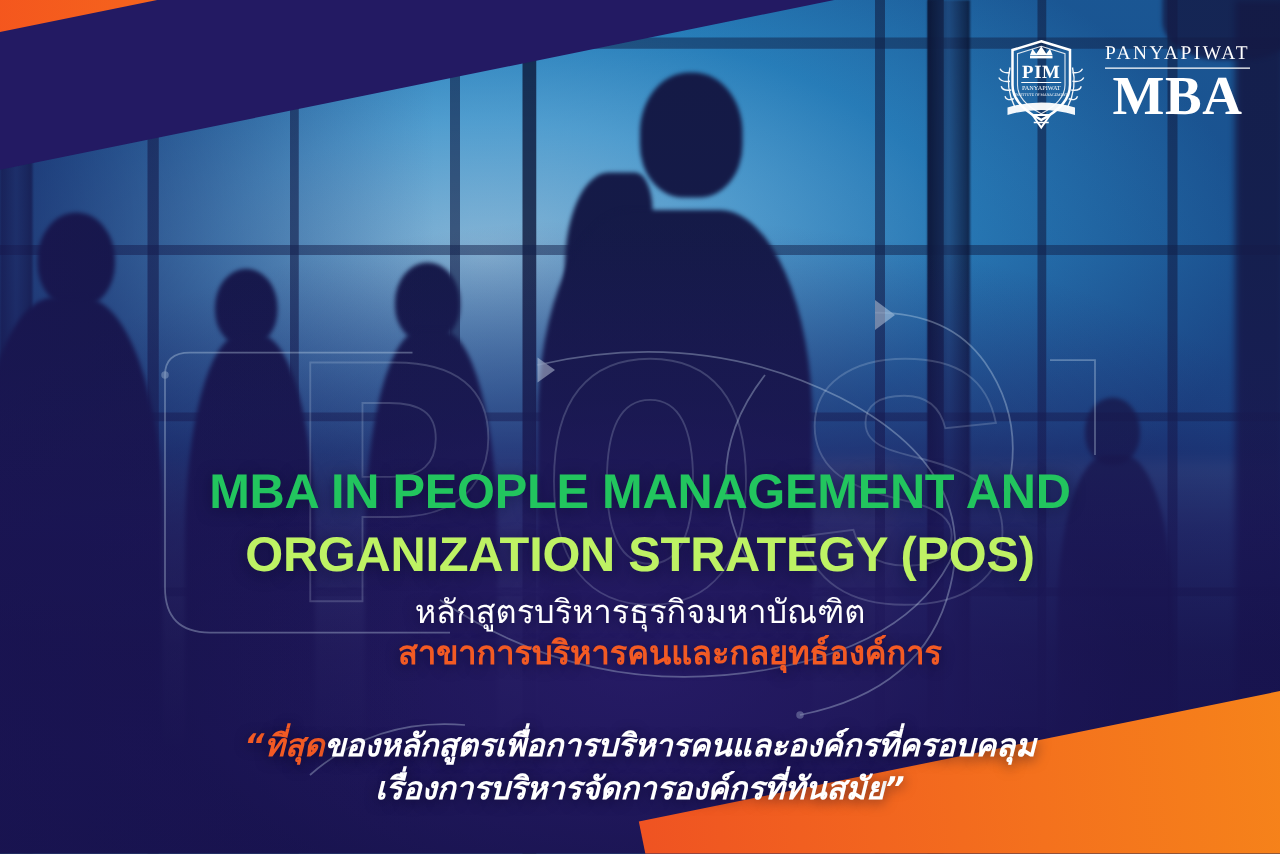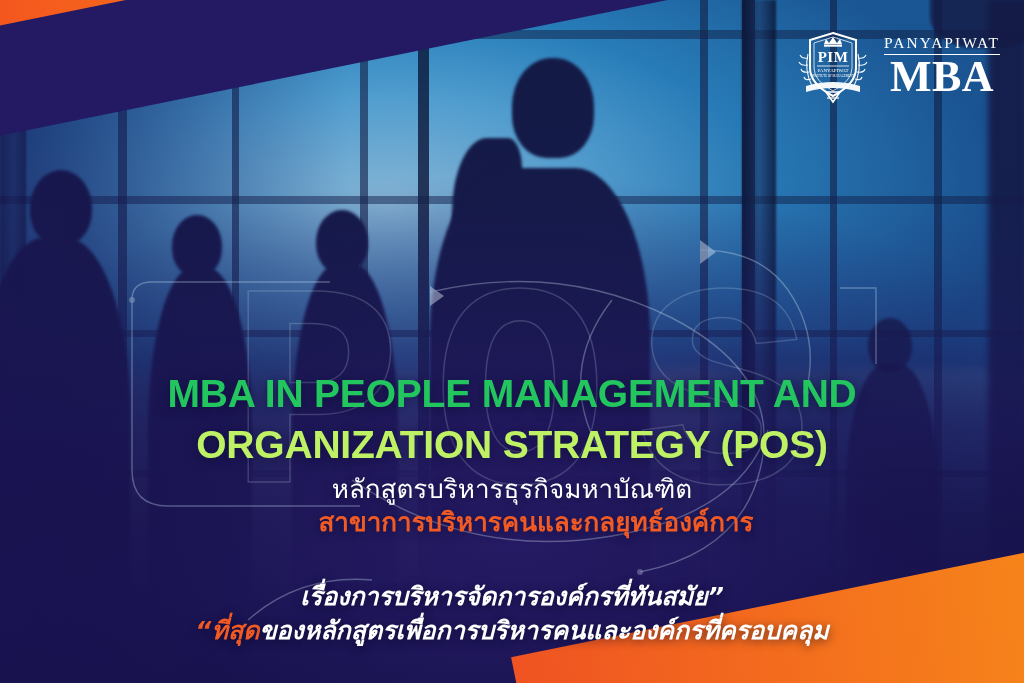--- a/index.html
+++ b/index.html
@@ -290,18 +290,18 @@
     </div>
   </div>
 
   <div class="content">
     <div class="title-en-1">MBA IN PEOPLE MANAGEMENT AND</div>
     <div class="title-en-2">ORGANIZATION STRATEGY (POS)</div>
     <div class="title-th-1">หลักสูตรบริหารธุรกิจมหาบัณฑิต</div>
     <div class="title-th-2">สาขาการบริหารคนและกลยุทธ์องค์การ</div>
 
     <div class="quote">
+      <span class="quote-line"><span class="hl">“</span><span class="hl">ที่สุด</span><span>ของหลักสูตรเพื่อการบริหารคนและองค์กรที่ครอบคลุม</span></span>
       <span class="quote-line"><span>เรื่องการบริหารจัดการองค์กรที่ทันสมัย</span><span>”</span></span>
-      <span class="quote-line"><span class="hl">“</span><span class="hl">ที่สุด</span><span>ของหลักสูตรเพื่อการบริหารคนและองค์กรที่ครอบคลุม</span></span>
     </div>
   </div>
 
 </div>
 
 </body></html>

